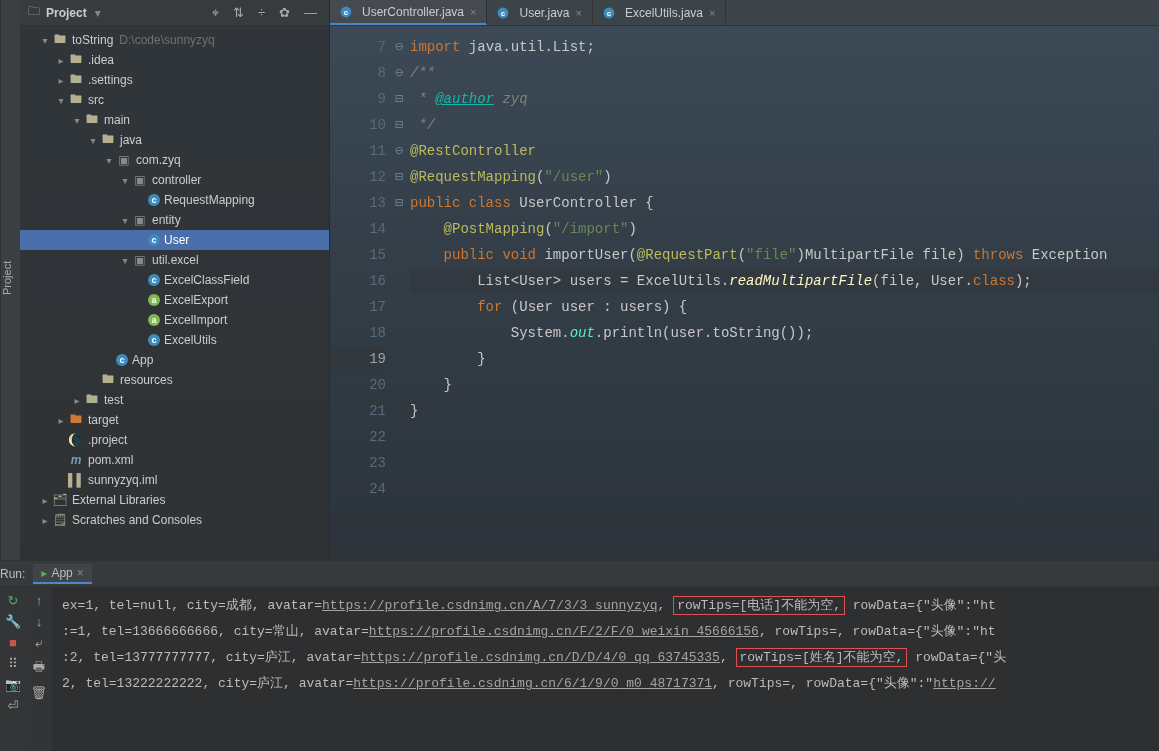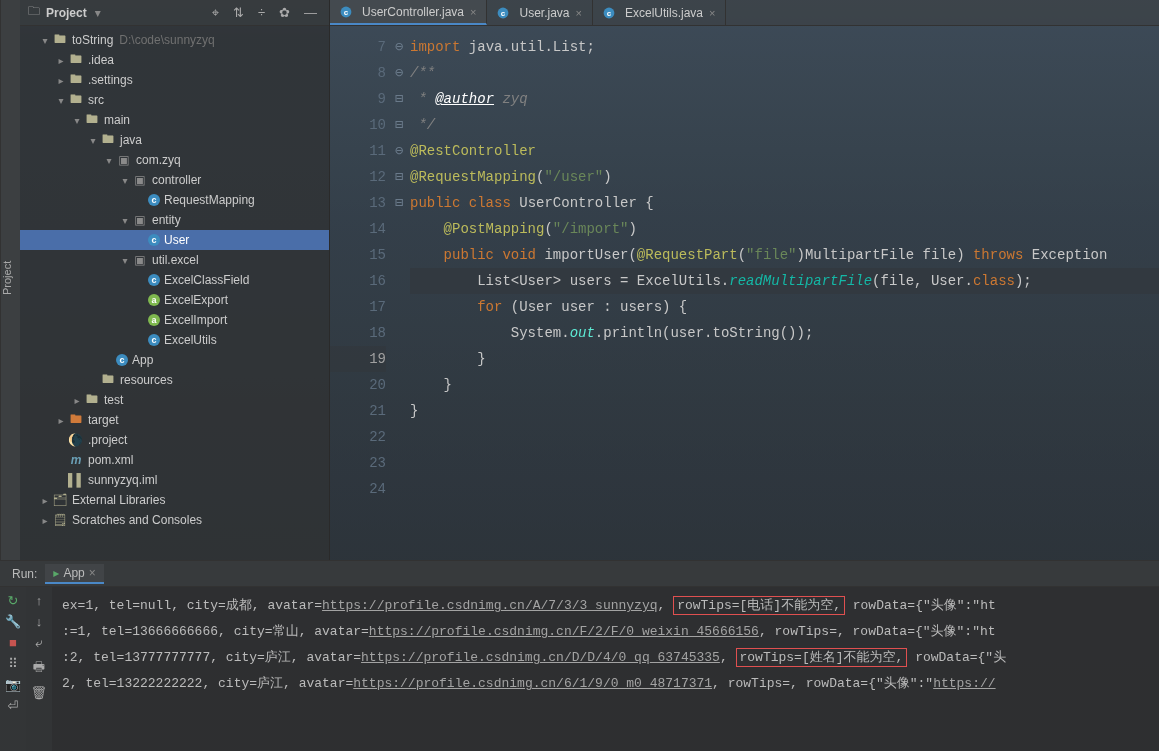--- a/index.html
+++ b/index.html
@@ -71,32 +71,32 @@
   .tab.active{background:rgba(80,84,87,0.4); border-bottom:2px solid #4a88c7;}
   .tab .close{color:#888;font-size:11px;}
   .code-wrap{position:relative; flex:1; display:flex; font-family:"Consolas","Courier New",monospace; font-size:14px; overflow:hidden;}
   .gutter{width:62px; text-align:right; padding:8px 6px 8px 0; color:#5a6a7a; line-height:26px; background:rgba(49,51,53,0);}
   .fold-area{width:14px;padding:8px 0;line-height:26px;color:#6a7a8a;text-align:center;}
   .code{flex:1; padding:8px 0 8px 4px; line-height:26px; white-space:pre; color:#c8c8c8;}
   .kw{color:#cc7832;}
   .ann{color:#bcbb5b;}
   .str{color:#6a8759;}
   .comm{color:#808080;font-style:italic;}
-  .commtag{color:#ffffff;font-style:italic;text-decoration:underline;}
-  .method{color:#14b8a6;font-style:italic;}
+  .commtag{color:#14b8a6;font-style:italic;text-decoration:underline;}
+  .method{color:#fef9c3;font-style:italic;}
   .field{color:#5eead4;font-style:italic;}
   .line-hl{background:rgba(50,55,60,0.6); display:inline-block; width:100%;}
   .caret-line-num{background:rgba(50,55,60,0.6);color:#a0a0a0;}
 
   .bottom {
     flex:1; display:flex; flex-direction:column; border-top:1px solid #323232;
     background:rgba(51,55,58,0.6);
   }
   .run-head{
-    height:26px; display:flex; align-items:center; padding:0 12px; gap:8px;
+    height:26px; display:flex; align-items:center; padding:0 0; gap:8px;
     background:rgba(60,63,65,0.6);
     border-bottom:1px solid #323232;
   }
   .run-body{flex:1; display:flex; overflow:hidden; background:rgba(43,43,43,0.5);}
   .run-tools{width:26px; display:flex; flex-direction:column; gap:6px; padding:6px 0; align-items:center; background:rgba(60,63,65,0.4);}
   .run-tools2{width:26px; display:flex; flex-direction:column; gap:6px; padding:6px 0; align-items:center; background:rgba(58,61,63,0.4);}
   .rt{color:#aaa;cursor:pointer;font-size:13px;}
   .rt.green{color:#59a869;}
   .rt.red{color:#c75450;}
   .console{

